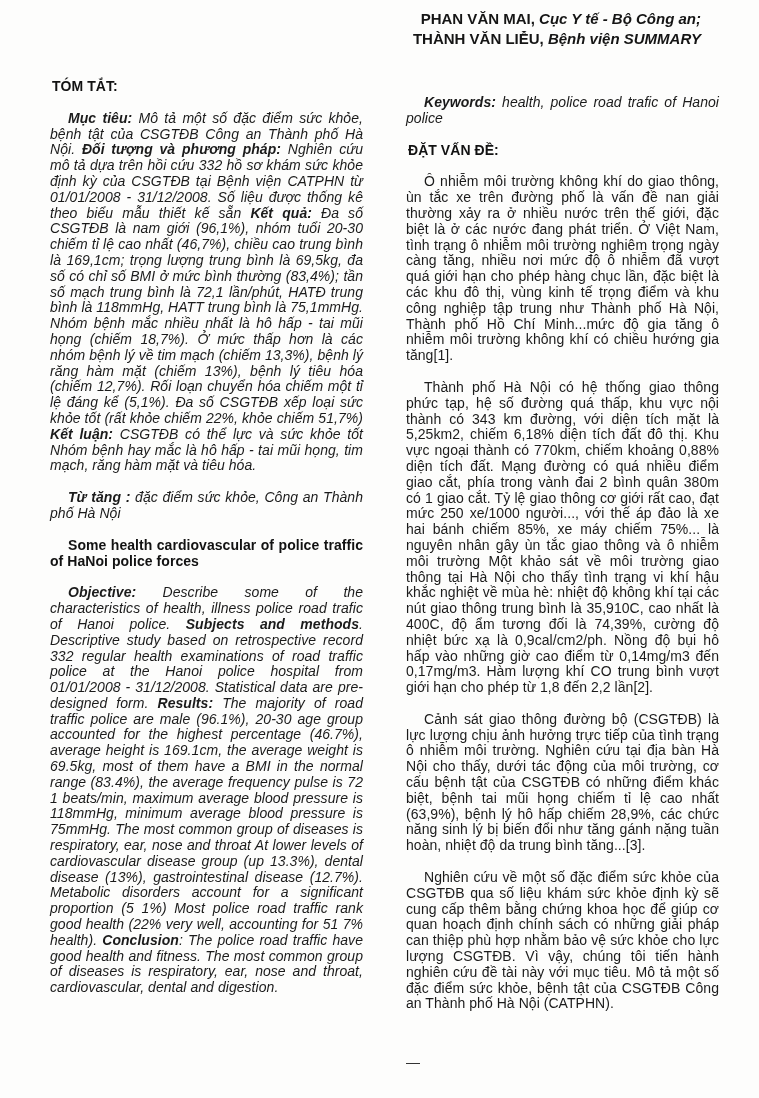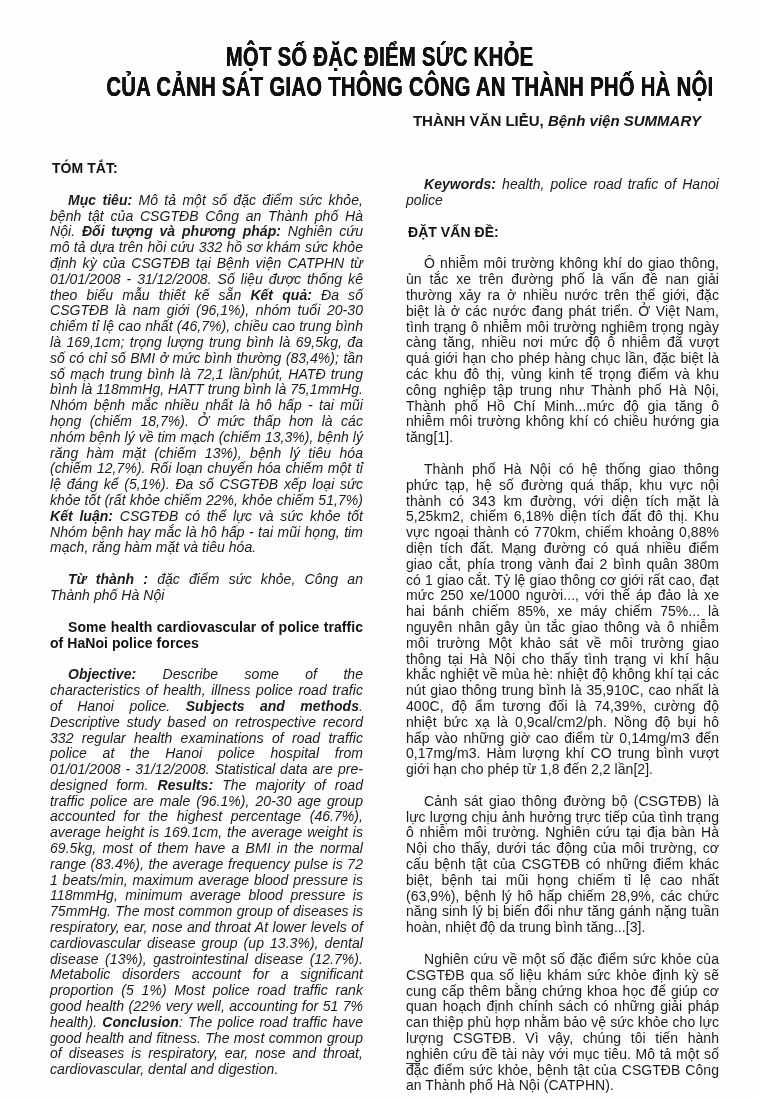--- a/index.html
+++ b/index.html
@@ -61,35 +61,32 @@
     left:406px; top:1054px;
     font-size:14px;
     color:#333;
   }
 </style>
 </head>
 <body>
 
 <div class="page">
 
-  <div class="title-block">
-    <span class="title-line">MỘT SỐ ĐẶC ĐIỂM SỨC KHỎE</span>
-    <span class="title-line">CỦA CẢNH SÁT GIAO THÔNG CÔNG AN THÀNH PHỐ HÀ NỘI</span>
-  </div>
 
   <div class="authors">
+    <div><span>PHAN VĂN MAI,</span><span class="author-affil"> Cục Y tế - Bộ Công an;</span></div>
     <div><span>THÀNH VĂN LIỄU,</span><span class="author-affil"> Bệnh viện SUMMARY</span></div>
   </div>
 
   <div class="columns">
 
     <div class="col">
       <div class="h">TÓM TẮT:</div>
       <p class="italic-par"><span class="b">Mục tiêu:</span><span> Mô tả một số đặc điểm sức khỏe, bệnh tật của CSGTĐB Công an Thành phố Hà Nội. </span><span class="b">Đối tượng và phương pháp:</span><span> Nghiên cứu mô tả dựa trên hồi cứu 332 hồ sơ khám sức khỏe định kỳ của CSGTĐB tại Bệnh viện CATPHN từ 01/01/2008 - 31/12/2008. Số liệu được thống kê theo biểu mẫu thiết kế sẵn </span><span class="b">Kết quả:</span><span> Đa số CSGTĐB là nam giới (96,1%), nhóm tuổi 20-30 chiếm tỉ lệ cao nhất (46,7%), chiều cao trung bình là 169,1cm; trọng lượng trung bình là 69,5kg, đa số có chỉ số BMI ở mức bình thường (83,4%); tần số mạch trung bình là 72,1 lần/phút, HATĐ trung bình là 118mmHg, HATT trung bình là 75,1mmHg. Nhóm bệnh mắc nhiều nhất là hô hấp - tai mũi họng (chiếm 18,7%). Ở mức thấp hơn là các nhóm bệnh lý về tim mạch (chiếm 13,3%), bệnh lý răng hàm mặt (chiếm 13%), bệnh lý tiêu hóa (chiếm 12,7%). Rối loạn chuyển hóa chiếm một tỉ lệ đáng kể (5,1%). Đa số CSGTĐB xếp loại sức khỏe tốt (rất khỏe chiếm 22%, khỏe chiếm 51,7%) </span><span class="b">Kết luận:</span><span> CSGTĐB có thể lực và sức khỏe tốt Nhóm bệnh hay mắc là hô hấp - tai mũi họng, tim mạch, răng hàm mặt và tiêu hóa.</span></p>
-      <p class="italic-par"><span class="b">Từ thành :</span><span> đặc điểm sức khỏe, Công an Thành phố Hà Nội</span></p>
+      <p class="italic-par"><span class="b">Từ tăng :</span><span> đặc điểm sức khỏe, Công an Thành phố Hà Nội</span></p>
       <p class="h">Some health cardiovascular of police traffic of HaNoi police forces</p>
       <p class="italic-par"><span class="b">Objective:</span><span> Describe some of the characteristics of health, illness police road trafic of Hanoi police. </span><span class="b">Subjects and methods</span><span>. Descriptive study based on retrospective record 332 regular health examinations of road traffic police at the Hanoi police hospital from 01/01/2008 - 31/12/2008. Statistical data are pre-designed form. </span><span class="b">Results:</span><span> The majority of road traffic police are male (96.1%), 20-30 age group accounted for the highest percentage (46.7%), average height is 169.1cm, the average weight is 69.5kg, most of them have a BMI in the normal range (83.4%), the average frequency pulse is 72 1 beats/min, maximum average blood pressure is 118mmHg, minimum average blood pressure is 75mmHg. The most common group of diseases is respiratory, ear, nose and throat At lower levels of cardiovascular disease group (up 13.3%), dental disease (13%), gastrointestinal disease (12.7%). Metabolic disorders account for a significant proportion (5 1%) Most police road traffic rank good health (22% very well, accounting for 51 7% health). </span><span class="b">Conclusion</span><span>: The police road traffic have good health and fitness. The most common group of diseases is respiratory, ear, nose and throat, cardiovascular, dental and digestion.</span></p>
     </div>
 
     <div class="col">
       <p class="italic-par"><span class="b">Keywords:</span><span> health, police road trafic of Hanoi police</span></p>
       <div class="h">ĐẶT VẤN ĐỀ:</div>
       <p>Ô nhiễm môi trường không khí do giao thông, ùn tắc xe trên đường phố là vấn đề nan giải thường xảy ra ở nhiều nước trên thế giới, đặc biệt là ở các nước đang phát triển. Ở Việt Nam, tình trạng ô nhiễm môi trường nghiêm trọng ngày càng tăng, nhiều nơi mức độ ô nhiễm đã vượt quá giới hạn cho phép hàng chục lần, đặc biệt là các khu đô thị, vùng kinh tế trọng điểm và khu công nghiệp tập trung như Thành phố Hà Nội, Thành phố Hồ Chí Minh...mức độ gia tăng ô nhiễm môi trường không khí có chiều hướng gia tăng[1].</p>
       <p>Thành phố Hà Nội có hệ thống giao thông phức tạp, hệ số đường quá thấp, khu vực nội thành có 343 km đường, với diện tích mặt là 5,25km2, chiếm 6,18% diện tích đất đô thị. Khu vực ngoại thành có 770km, chiếm khoảng 0,88% diện tích đất. Mạng đường có quá nhiều điểm giao cắt, phía trong vành đai 2 bình quân 380m có 1 giao cắt. Tỷ lệ giao thông cơ giới rất cao, đạt mức 250 xe/1000 người..., với thế áp đảo là xe hai bánh chiếm 85%, xe máy chiếm 75%... là nguyên nhân gây ùn tắc giao thông và ô nhiễm môi trường Một khảo sát về môi trường giao thông tại Hà Nội cho thấy tình trạng vi khí hậu khắc nghiệt về mùa hè: nhiệt độ không khí tại các nút giao thông trung bình là 35,910C, cao nhất là 400C, độ ẩm tương đối là 74,39%, cường độ nhiệt bức xạ là 0,9cal/cm2/ph. Nồng độ bụi hô hấp vào những giờ cao điểm từ 0,14mg/m3 đến 0,17mg/m3. Hàm lượng khí CO trung bình vượt giới hạn cho phép từ 1,8 đến 2,2 lần[2].</p>
       <p>Cảnh sát giao thông đường bộ (CSGTĐB) là lực lượng chịu ảnh hưởng trực tiếp của tình trạng ô nhiễm môi trường. Nghiên cứu tại địa bàn Hà Nội cho thấy, dưới tác động của môi trường, cơ cấu bệnh tật của CSGTĐB có những điểm khác biệt, bệnh tai mũi họng chiếm tỉ lệ cao nhất (63,9%), bệnh lý hô hấp chiếm 28,9%, các chức năng sinh lý bị biến đổi như tăng gánh nặng tuần hoàn, nhiệt độ da trung bình tăng...[3].</p>

